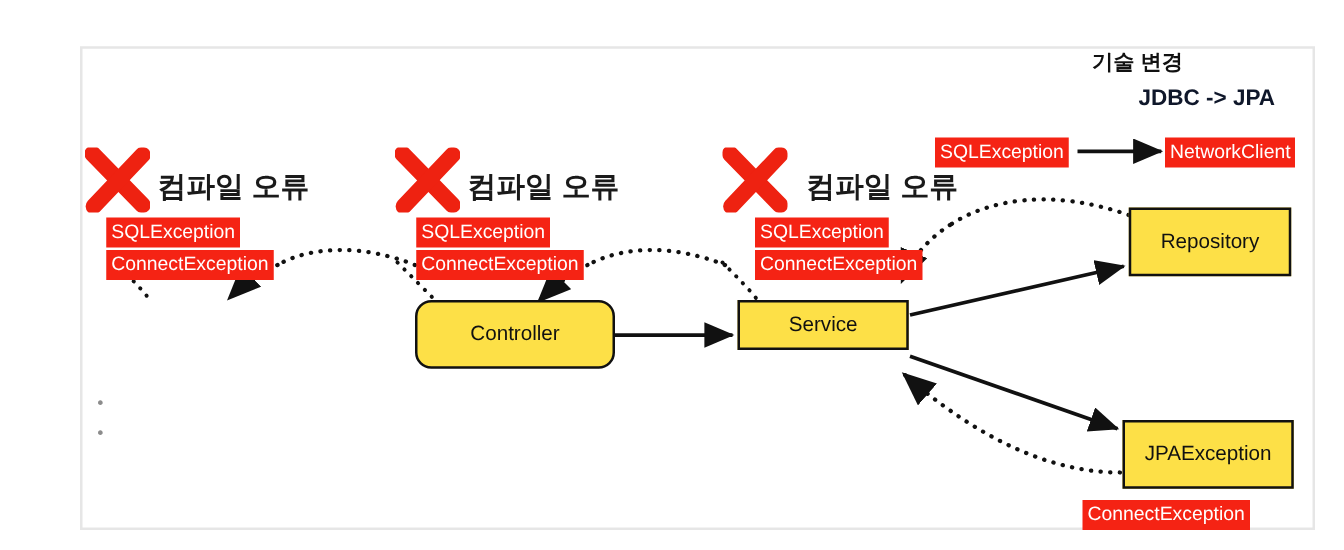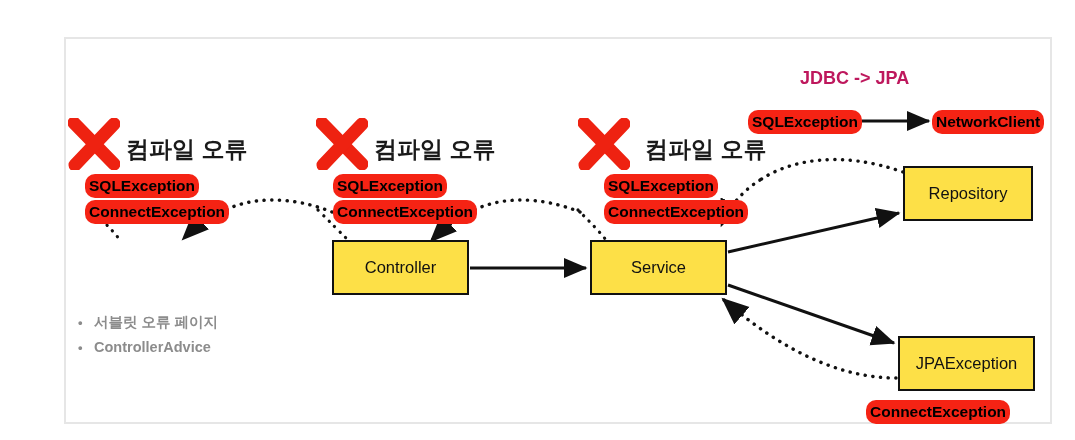--- a/index.html
+++ b/index.html
@@ -39,36 +39,35 @@
     border: 2.5px solid #111111;
     display: flex;
     align-items: center;
     justify-content: center;
     font-weight: 400;
     font-size: 16.5px;
     color: #111111;
     box-sizing: border-box;
   }
   .node-common   { left: 85px;  top: 240px; width: 131px; height: 56px; }
-  .node-ctrl     { left: 332px; top: 240px; width: 137px; height: 55px; }
-  .node-service  { left: 590px; top: 240px; width: 137px; height: 55px; }
+  .node-ctrl     { left: 332px; top: 240px; width: 160px; height: 55px; border-radius: 13px; }
+  .node-service  { left: 590px; top: 240px; width: 137px; height: 40px; }
   .node-repo     { left: 903px; top: 166px; width: 130px; height: 55px; }
   .node-network  { left: 898px; top: 336px; width: 137px; height: 55px; }
 
   .tag {
     position: absolute;
     background: #F52314;
-    color: #000000;
-    font-weight: 700;
+    color: #ffffff;
+    font-weight: 400;
     font-size: 15.5px;
     line-height: 21px;
     padding: 1px 4px 2px 4px;
     white-space: nowrap;
     box-sizing: border-box;
-    border-radius: 10px;
   }
   .tag-sql1  { left: 85px;  top: 174px; }
   .tag-conn1 { left: 85px;  top: 200px; }
   .tag-sql2  { left: 333px; top: 174px; }
   .tag-conn2 { left: 333px; top: 200px; }
   .tag-sql3  { left: 604px; top: 174px; }
   .tag-conn3 { left: 604px; top: 200px; }
   .tag-sqlTop  { left: 748px; top: 110px; }
   .tag-jpaTop  { left: 932px; top: 110px; }
   .tag-connBottom { left: 866px; top: 400px; }
@@ -97,24 +96,24 @@
     text-align: center;
     font-size: 17px;
     font-weight: 700;
     color: #111111;
   }
   .tech-sub {
     position: absolute;
     left: 800px;
     top: 68px;
     width: 220px;
-    text-align: left;
+    text-align: right;
     font-size: 18px;
     font-weight: 700;
-    color: #be185d;
+    color: #0f172a;
   }
 
   .bullets {
     position: absolute;
     left: 78px;
     top: 310px;
     font-size: 14.5px;
     font-weight: 700;
     color: #8c8c8c;
     line-height: 24px;
@@ -179,20 +178,21 @@
     <svg viewBox="0 0 52 52" width="52" height="52">
       <path d="M6,5 L46,46" stroke="#EE2211" stroke-width="13" stroke-linecap="round"></path>
       <path d="M46,6 L7,47" stroke="#EE2211" stroke-width="13" stroke-linecap="round"></path>
     </svg>
   </div>
 
   <div class="err-label err-1">컴파일 오류</div>
   <div class="err-label err-2">컴파일 오류</div>
   <div class="err-label err-3">컴파일 오류</div>
 
+  <div class="tech-title">기술 변경</div>
   <div class="tech-sub">JDBC -&gt; JPA</div>
 
   <div class="tag tag-sqlTop">SQLException</div>
   <div class="tag tag-jpaTop">NetworkClient</div>
 
   <div class="tag tag-sql1">SQLException</div>
   <div class="tag tag-conn1">ConnectException</div>
   <div class="tag tag-sql2">SQLException</div>
   <div class="tag tag-conn2">ConnectException</div>
   <div class="tag tag-sql3">SQLException</div>
@@ -200,21 +200,19 @@
   <div class="tag tag-connBottom">ConnectException</div>
 
   <div class="node node-ctrl">Controller</div>
   <div class="node node-service">Service</div>
   <div class="node node-repo">Repository</div>
   <div class="node node-network">JPAException</div>
 
   <div class="bullets">
     <div>
       <span class="dot">•</span>
-      <span>서블릿 오류 페이지</span>
     </div>
     <div>
       <span class="dot">•</span>
-      <span>ControllerAdvice</span>
     </div>
   </div>
 
 </div>
 
 </body></html>

